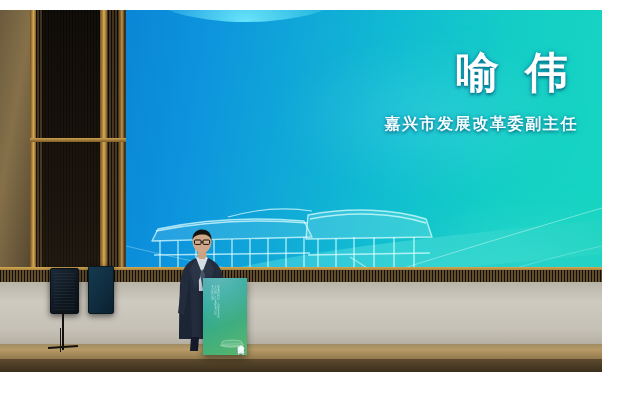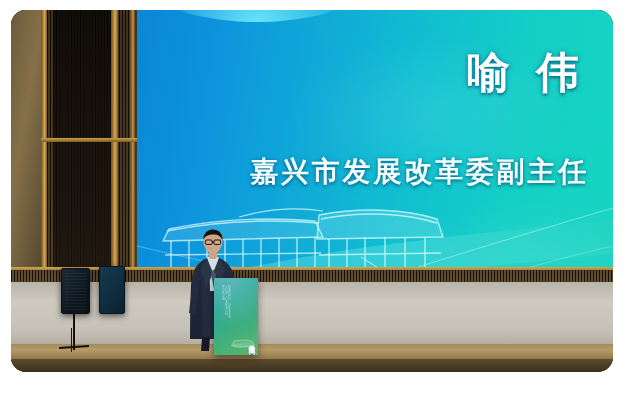--- a/index.html
+++ b/index.html
@@ -5,22 +5,22 @@
   html,body{margin:0;padding:0;background:#ffffff;}
   body{width:625px;height:420px;overflow:hidden;
        font-family:"Liberation Sans","DejaVu Sans",sans-serif;}
 
   
   #photo-frame{
     position:absolute;left:0;top:0;width:625px;height:420px;
     background:#ffffff;
   }
   #photo{
-    position:absolute;left:11px;top:10px;width:602px;height:362px;
-    overflow:hidden;background:#1a1410;border-radius:15px;
+    position:absolute;left:0;top:10px;width:602px;height:362px;
+    overflow:hidden;background:#1a1410;
   }
 
   
   .wall{
     position:absolute;top:0;height:100%;
     background:
       repeating-linear-gradient(90deg,
         rgba(0,0,0,.55) 0px, rgba(0,0,0,.55) 1px,
         rgba(150,115,60,.30) 1px, rgba(150,115,60,.30) 3px),
       linear-gradient(180deg,#1d1610 0%,#2a2016 55%,#36281a 100%);
@@ -83,25 +83,24 @@
     position:absolute;right:26px;top:34px;
     font-family:"Liberation Serif","DejaVu Serif",serif;
     font-size:43px;font-weight:700;letter-spacing:.18em;
     color:#ffffff;
     text-shadow:0 0 5px rgba(0,110,150,.75),0 2px 3px rgba(0,60,90,.55);
     white-space:nowrap;
   }
   #role-title{
     position:absolute;right:24px;top:104px;
     font-family:"Liberation Serif","DejaVu Serif",serif;
-    font-size:28px;font-weight:700;letter-spacing:.10em;
+    font-size:16px;font-weight:700;letter-spacing:.10em;
     color:#f4feff;
     text-shadow:0 0 4px rgba(0,110,150,.7),0 2px 3px rgba(0,60,90,.45);
     white-space:nowrap;
-    margin-top:39px;
   }
 
   
   #stage-top{
     position:absolute;left:0;bottom:26px;width:100%;height:64px;
     background:linear-gradient(180deg,#b9b4a8 0%,#cfcac0 30%,#c6c1b6 75%,#b3ada1 100%);
   }
   #stage-edge{
     position:absolute;left:0;bottom:12px;width:100%;height:16px;
     background:linear-gradient(180deg,#9e8c63,#b89a66 35%,#8d764b 100%);

